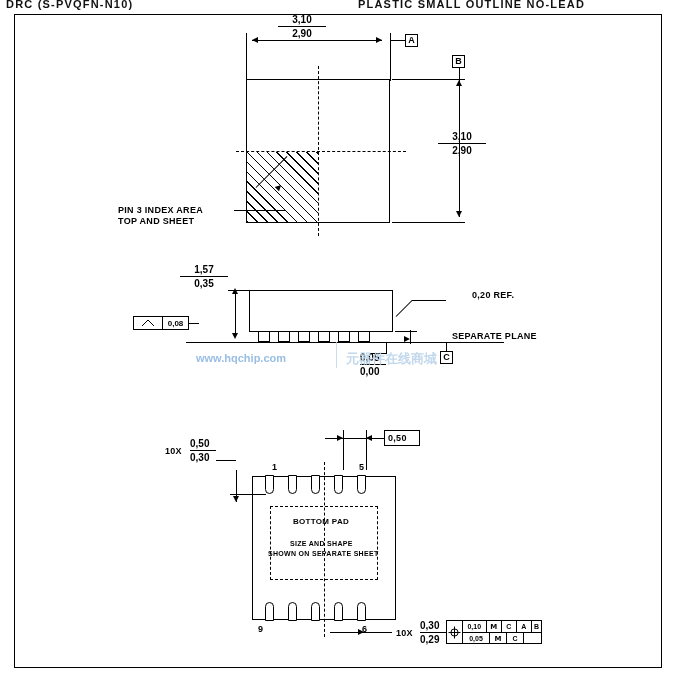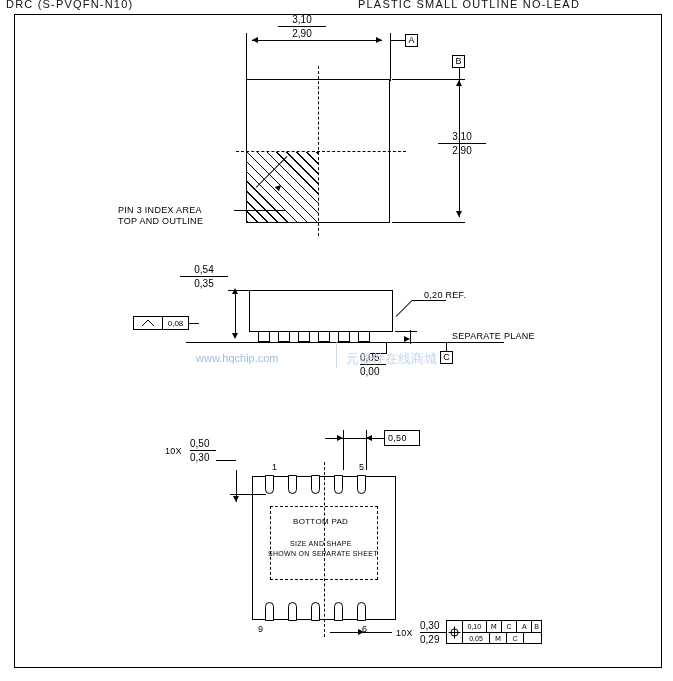--- a/index.html
+++ b/index.html
@@ -4,21 +4,21 @@
 <style>
   html,body{margin:0;padding:0;}
   body{
     width:673px;height:681px;
     background:#ffffff;
     font-family:"Liberation Sans", sans-serif;
     color:#000;
     overflow:hidden;
     position:relative;
   }
-  #page{position:absolute;left:0;top:0;width:673px;height:681px;}
+  #page{position:absolute;left:0;top:0;width:673px;height:681px;font-weight:bold;}
 
   .hdr{
     position:absolute;
     font-size:11px;
     letter-spacing:1.2px;
     color:#111;
     white-space:nowrap;
   }
   #hdr-left{left:6px;top:-2px;}
   #hdr-right{left:358px;top:-2px;}
@@ -179,21 +179,21 @@
   <div class="frac" style="left:438px;top:131px;width:48px;">
     <span class="top">3,10</span>
     <span class="bar"></span>
     <span class="bot">2,90</span>
   </div>
 
   <div class="ln v" style="left:459px;top:67px;height:18px;"></div>
   <div class="datum" style="left:452px;top:55px;">B</div>
 
   <div class="txt" style="left:118px;top:205px;">PIN 3 INDEX AREA</div>
-  <div class="txt" style="left:118px;top:216px;">TOP AND OUTLINE</div>
+  <div class="txt" style="left:118px;top:216px;">TOP AND SHEET</div>
   <div class="ln h" style="left:234px;top:210px;width:52px;"></div>
   <div class="ln" style="left:256px;top:187px;width:44px;height:1px;transform:rotate(-45deg);transform-origin:left center;"></div>
   <div class="ar ar-r" style="left:276px;top:184px;transform:rotate(-45deg);"></div>
 
   <div class="box" style="left:249px;top:290px;width:144px;height:42px;"></div>
 
   <div class="ln h" style="left:186px;top:342px;width:318px;"></div>
   <div class="txt" style="left:452px;top:331px;">SEPARATE PLANE</div>
 
   <div class="bump" style="left:258px;top:331px;width:12px;height:11px;"></div>
@@ -202,26 +202,26 @@
   <div class="bump" style="left:318px;top:331px;width:12px;height:11px;"></div>
   <div class="bump" style="left:338px;top:331px;width:12px;height:11px;"></div>
   <div class="bump" style="left:358px;top:331px;width:12px;height:11px;"></div>
   <div class="ln h" style="left:249px;top:331px;width:144px;"></div>
 
   <div class="ln v" style="left:235px;top:292px;height:45px;"></div>
   <div class="ar ar-u" style="left:232px;top:288px;"></div>
   <div class="ar ar-d" style="left:232px;top:333px;"></div>
   <div class="ln h" style="left:228px;top:290px;width:24px;"></div>
   <div class="frac" style="left:180px;top:264px;width:48px;">
-    <span class="top">0,54</span>
+    <span class="top">1,57</span>
     <span class="bar"></span>
     <span class="bot">0,35</span>
   </div>
 
-  <div class="txt" style="left:424px;top:290px;">0,20 REF.</div>
+  <div class="txt" style="left:472px;top:290px;">0,20 REF.</div>
   <div class="ln h" style="left:412px;top:300px;width:34px;"></div>
   <div class="ln" style="left:396px;top:316px;width:23px;height:1px;transform:rotate(-45deg);transform-origin:left center;"></div>
 
   <div class="ln v" style="left:410px;top:330px;height:14px;"></div>
   <div class="ln h" style="left:395px;top:331px;width:22px;"></div>
   <div class="ar ar-r" style="left:404px;top:336px;"></div>
   <div class="frac" style="left:360px;top:352px;width:46px;text-align:left;">
     <span class="top">0,05</span>
     <span class="bar" style="width:26px;"></span>
     <span class="bot">0,00</span>

